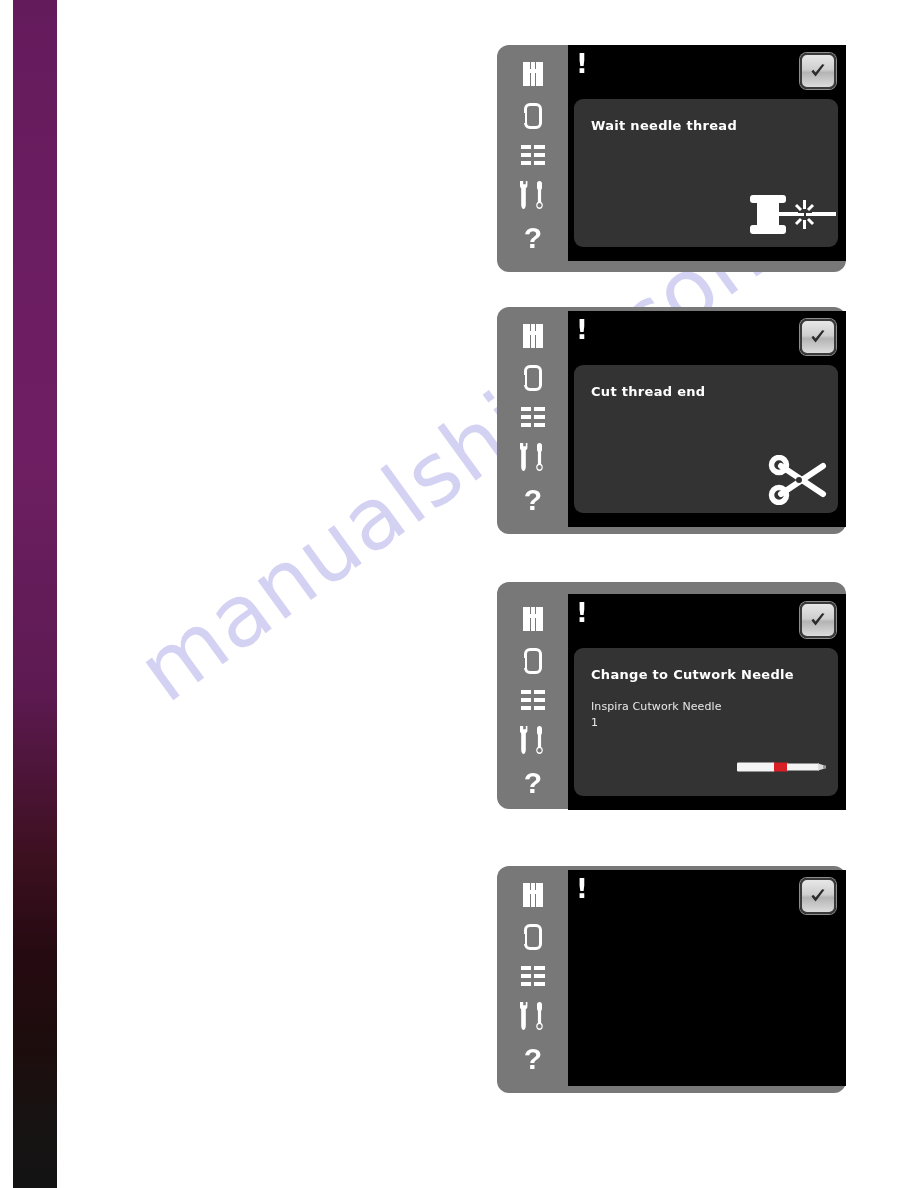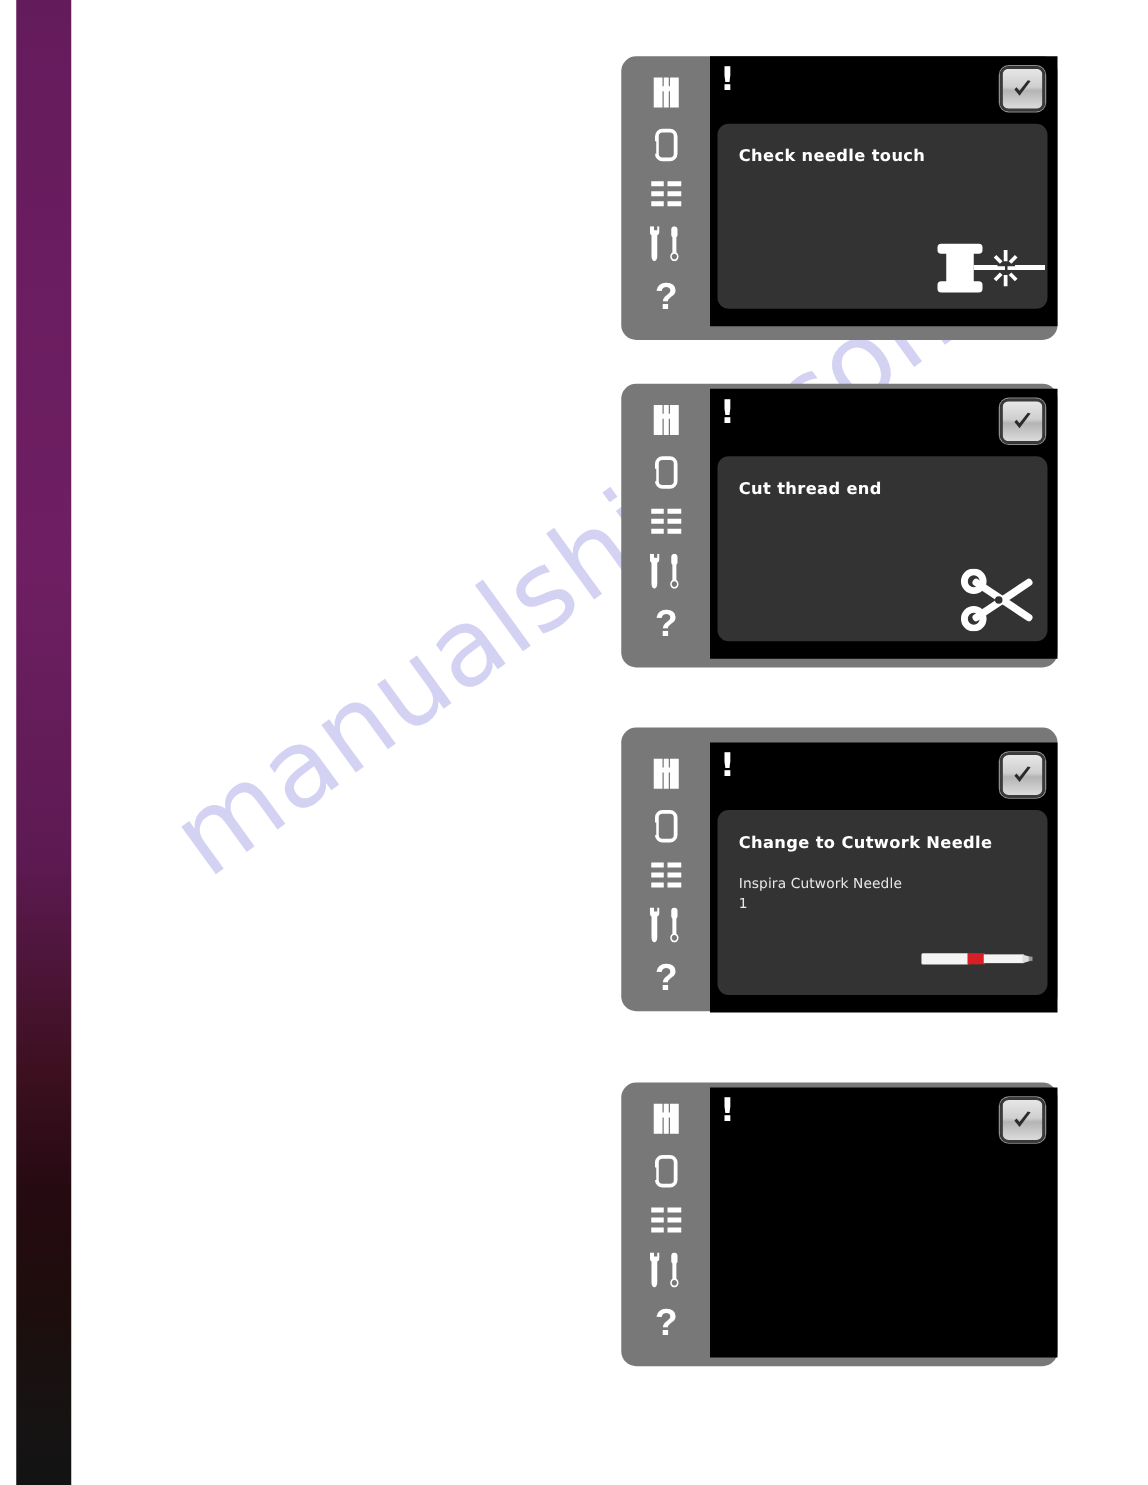--- a/index.html
+++ b/index.html
@@ -241,21 +241,21 @@
     <div class="screen-header">
       <div class="bang">!</div>
       <div class="ok-btn">
         <svg width="20" height="20" viewBox="0 0 20 20">
           <path d="M3.5 10.5 L7.6 15.5 L16.5 3.8 L14.2 3.2 L7.6 11.6 L5.2 8.8 Z" fill="#2b2b2b"></path>
         </svg>
       </div>
     </div>
 
     <div class="msgbox" style="left:6px; top:54px; width:264px; height:148px;">
-      <div class="msg-title" style="left:17px; top:19px;">Check needle touch</div>
+      <div class="msg-title" style="left:17px; top:19px;">Wait needle thread</div>
 
       <div class="spool-art" style="left:172px; top:94px; width:90px; height:46px;">
         <svg width="90" height="46" viewBox="0 0 90 46">
           <rect x="4" y="2" width="36" height="8" rx="3" fill="#ffffff"></rect>
           <rect x="11" y="9" width="22" height="24" fill="#ffffff"></rect>
           <rect x="4" y="32" width="36" height="9" rx="3" fill="#ffffff"></rect>
           <rect x="33" y="19" width="19" height="4" fill="#ffffff"></rect>
           <rect x="66" y="19" width="24" height="4" fill="#ffffff"></rect>
           <g fill="#ffffff">
             <rect x="57" y="7" width="3" height="9"></rect>

